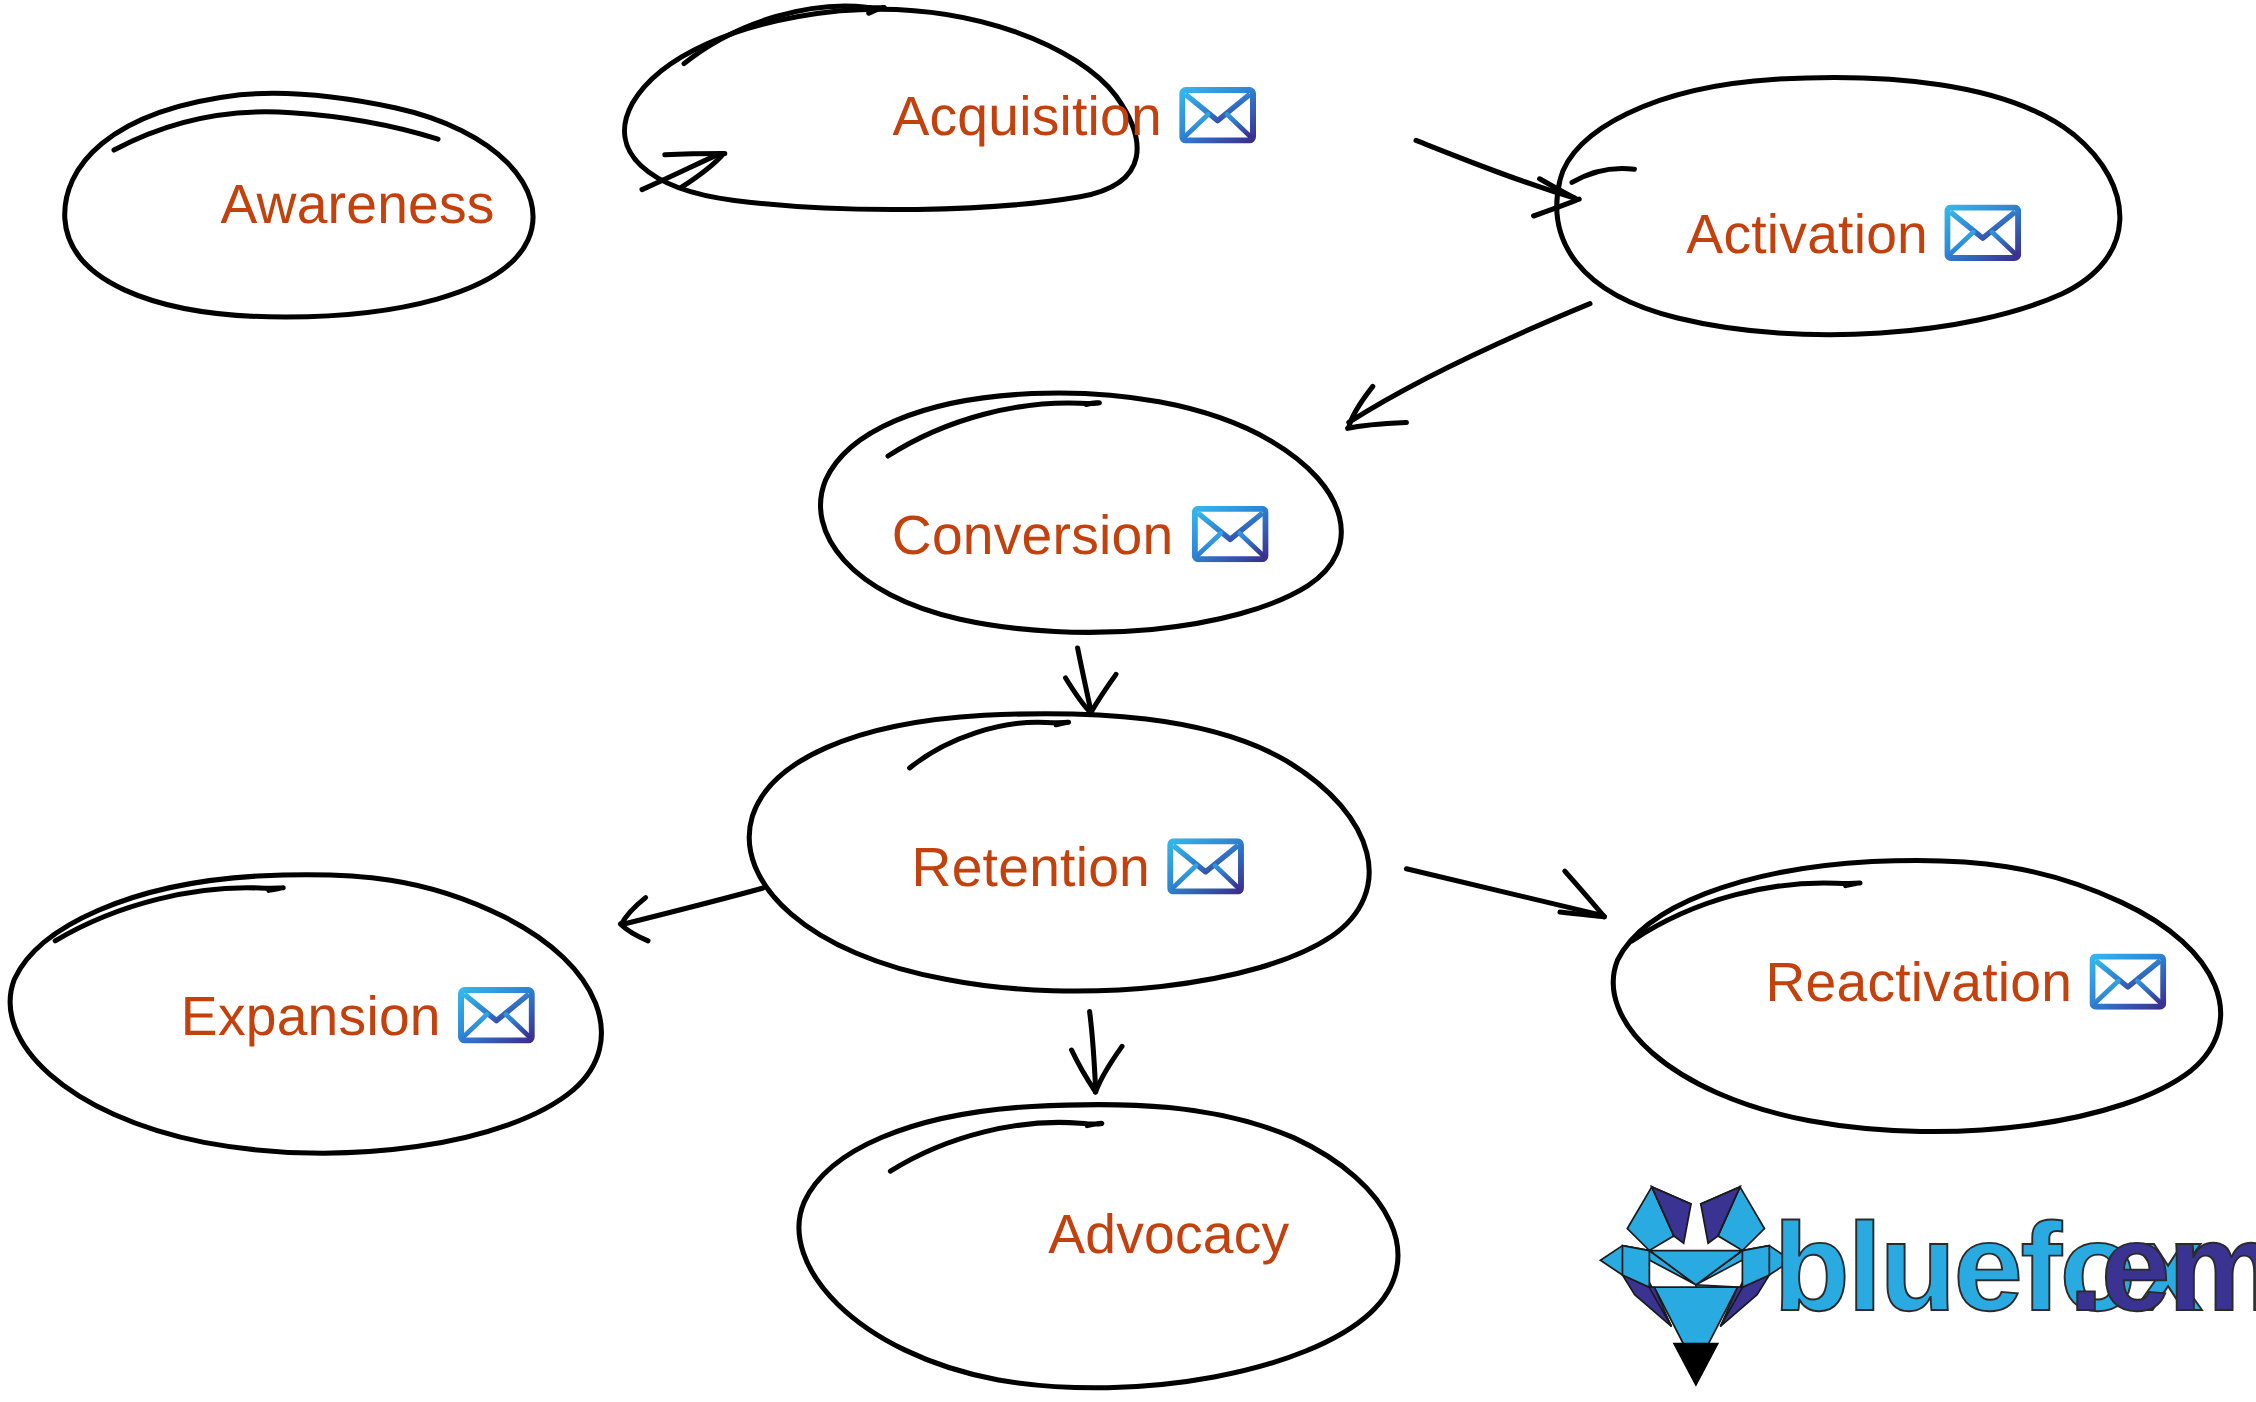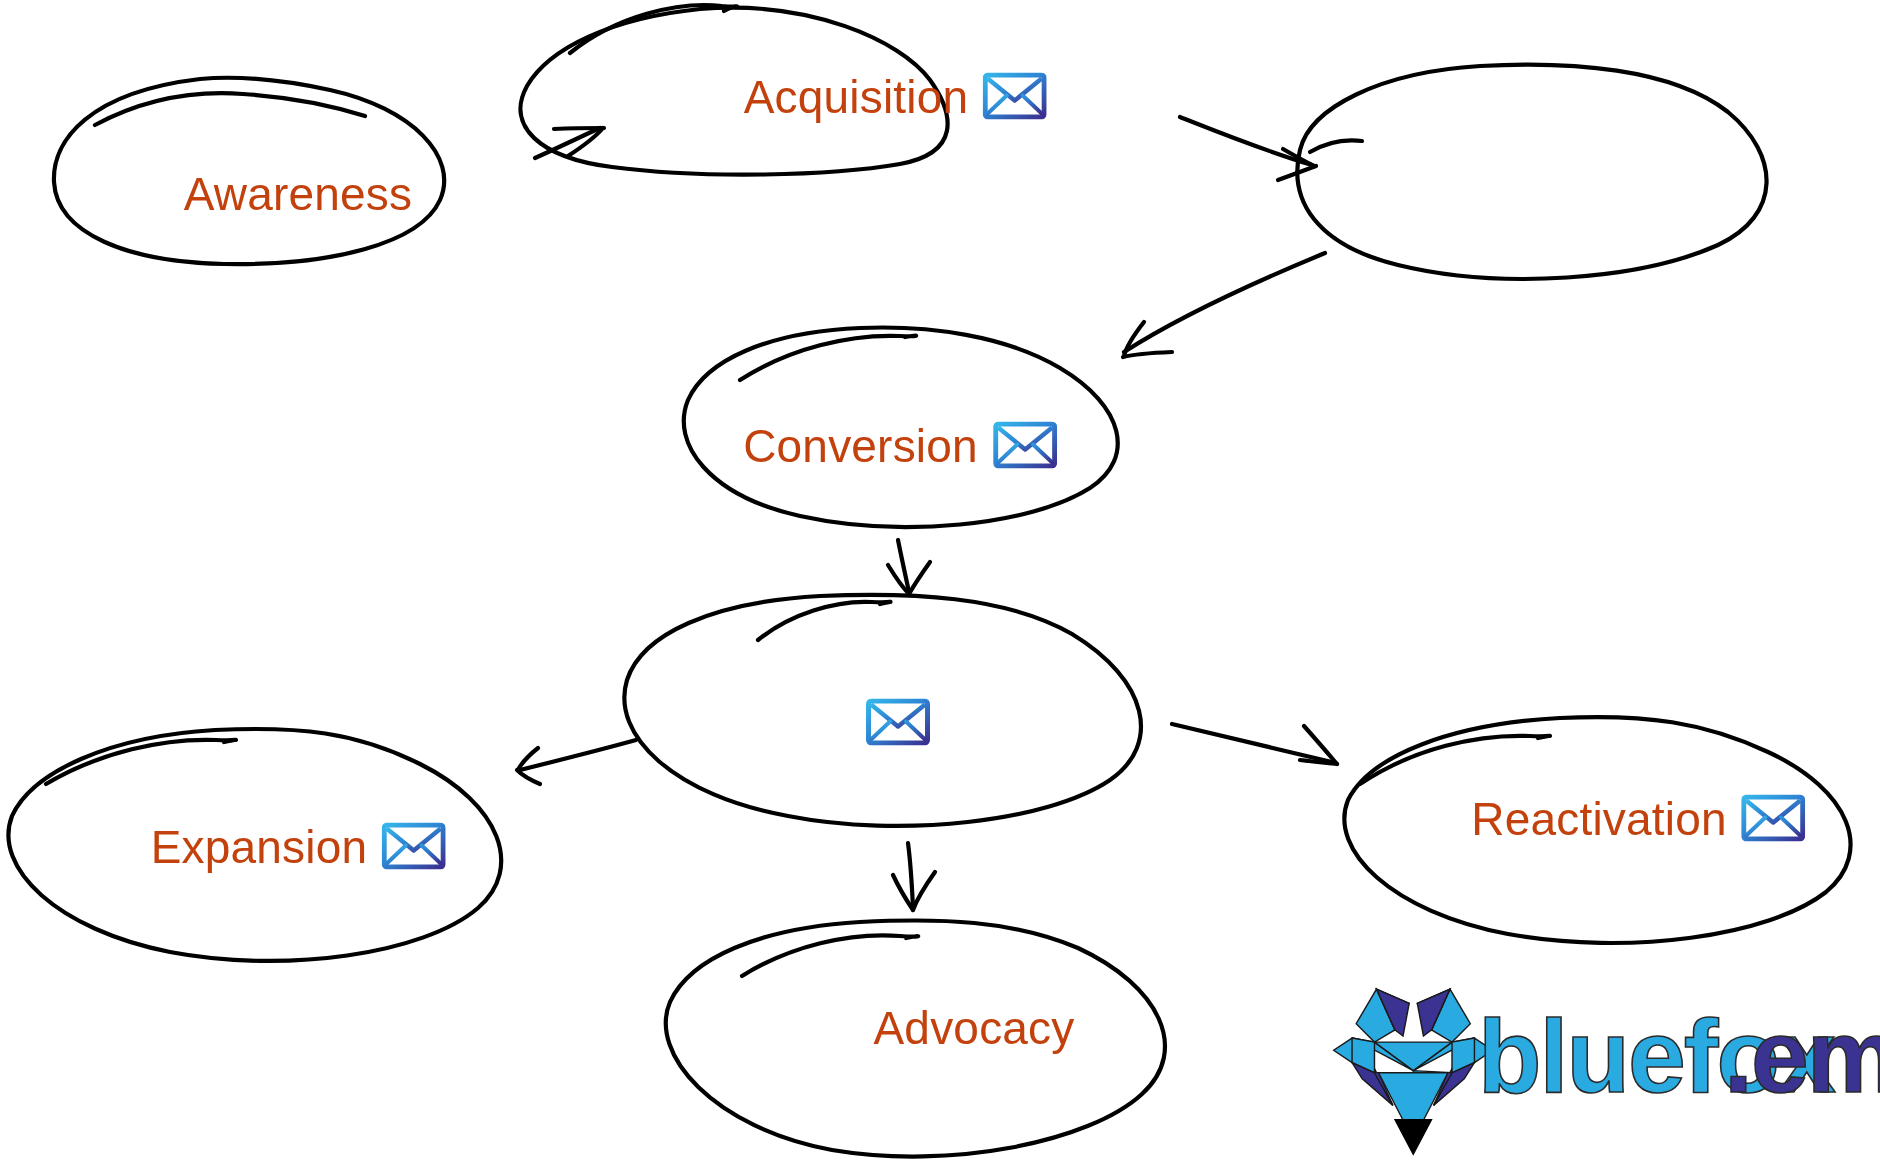--- a/index.html
+++ b/index.html
@@ -210,48 +210,59 @@
 
       <polygon points="44,132 80,132 62,166" fill="#000000" stroke="#000000" stroke-width="1.2"></polygon>
     </g>
 
     <g>
       <text x="1478" y="1092" font-family="'Liberation Sans', sans-serif" font-size="104" font-weight="bold" letter-spacing="-2" fill="#29ABE2" stroke="#2b2b2b" stroke-width="1.6">bluefox</text>
       <text x="1724" y="1092" font-family="'Liberation Sans', sans-serif" font-size="104" font-weight="bold" letter-spacing="-2" fill="#3B3391" stroke="#2b2b2b" stroke-width="1.6">.email</text>
     </g>
   </svg>
 
-  <div class="node-label" style="left:298px; top:170px;margin-top:24px;">
+  <div class="node-label" style="left:298px; top:170px;">
     <span class="txt">Awareness</span>
   </div>
 
   <div class="node-label" style="left:895px; top:96px;">
     <span class="txt">Acquisition</span>
     <span class="env">
       <svg viewBox="0 0 64 47" width="64" height="47">
         <rect x="2.5" y="2.5" width="59" height="42" rx="3" fill="none" stroke="url(#envGrad)" stroke-width="5"></rect>
         <path d="M 5 6 L 32 28 L 59 6" fill="none" stroke="url(#envGrad)" stroke-width="4.5" stroke-linejoin="round"></path>
         <path d="M 5 41 L 24 23 M 59 41 L 40 23" fill="none" stroke="url(#envGrad)" stroke-width="4" stroke-linecap="round"></path>
       </svg>
     </span>
   </div>
 
+  <div class="node-label" style="left:1545px; top:194px;">
+    <span class="txt">Activation</span>
+    <span class="env">
+      <svg viewBox="0 0 64 47" width="64" height="47">
+        <rect x="2.5" y="2.5" width="59" height="42" rx="3" fill="none" stroke="url(#envGrad)" stroke-width="5"></rect>
+        <path d="M 5 6 L 32 28 L 59 6" fill="none" stroke="url(#envGrad)" stroke-width="4.5" stroke-linejoin="round"></path>
+        <path d="M 5 41 L 24 23 M 59 41 L 40 23" fill="none" stroke="url(#envGrad)" stroke-width="4" stroke-linecap="round"></path>
+      </svg>
+    </span>
+  </div>
 
   <div class="node-label" style="left:900px; top:445px; gap:15px;">
     <span class="txt">Conversion</span>
     <span class="env">
       <svg viewBox="0 0 64 47" width="64" height="47">
         <rect x="2.5" y="2.5" width="59" height="42" rx="3" fill="none" stroke="url(#envGrad)" stroke-width="5"></rect>
         <path d="M 5 6 L 32 28 L 59 6" fill="none" stroke="url(#envGrad)" stroke-width="4.5" stroke-linejoin="round"></path>
         <path d="M 5 41 L 24 23 M 59 41 L 40 23" fill="none" stroke="url(#envGrad)" stroke-width="4" stroke-linecap="round"></path>
       </svg>
     </span>
   </div>
 
   <div class="node-label" style="left:898px; top:722px;">
+    <span class="txt">Retention</span>
     <span class="env">
       <svg viewBox="0 0 64 47" width="64" height="47">
         <rect x="2.5" y="2.5" width="59" height="42" rx="3" fill="none" stroke="url(#envGrad)" stroke-width="5"></rect>
         <path d="M 5 6 L 32 28 L 59 6" fill="none" stroke="url(#envGrad)" stroke-width="4.5" stroke-linejoin="round"></path>
         <path d="M 5 41 L 24 23 M 59 41 L 40 23" fill="none" stroke="url(#envGrad)" stroke-width="4" stroke-linecap="round"></path>
       </svg>
     </span>
   </div>
 
   <div class="node-label" style="left:298px; top:846px;">

